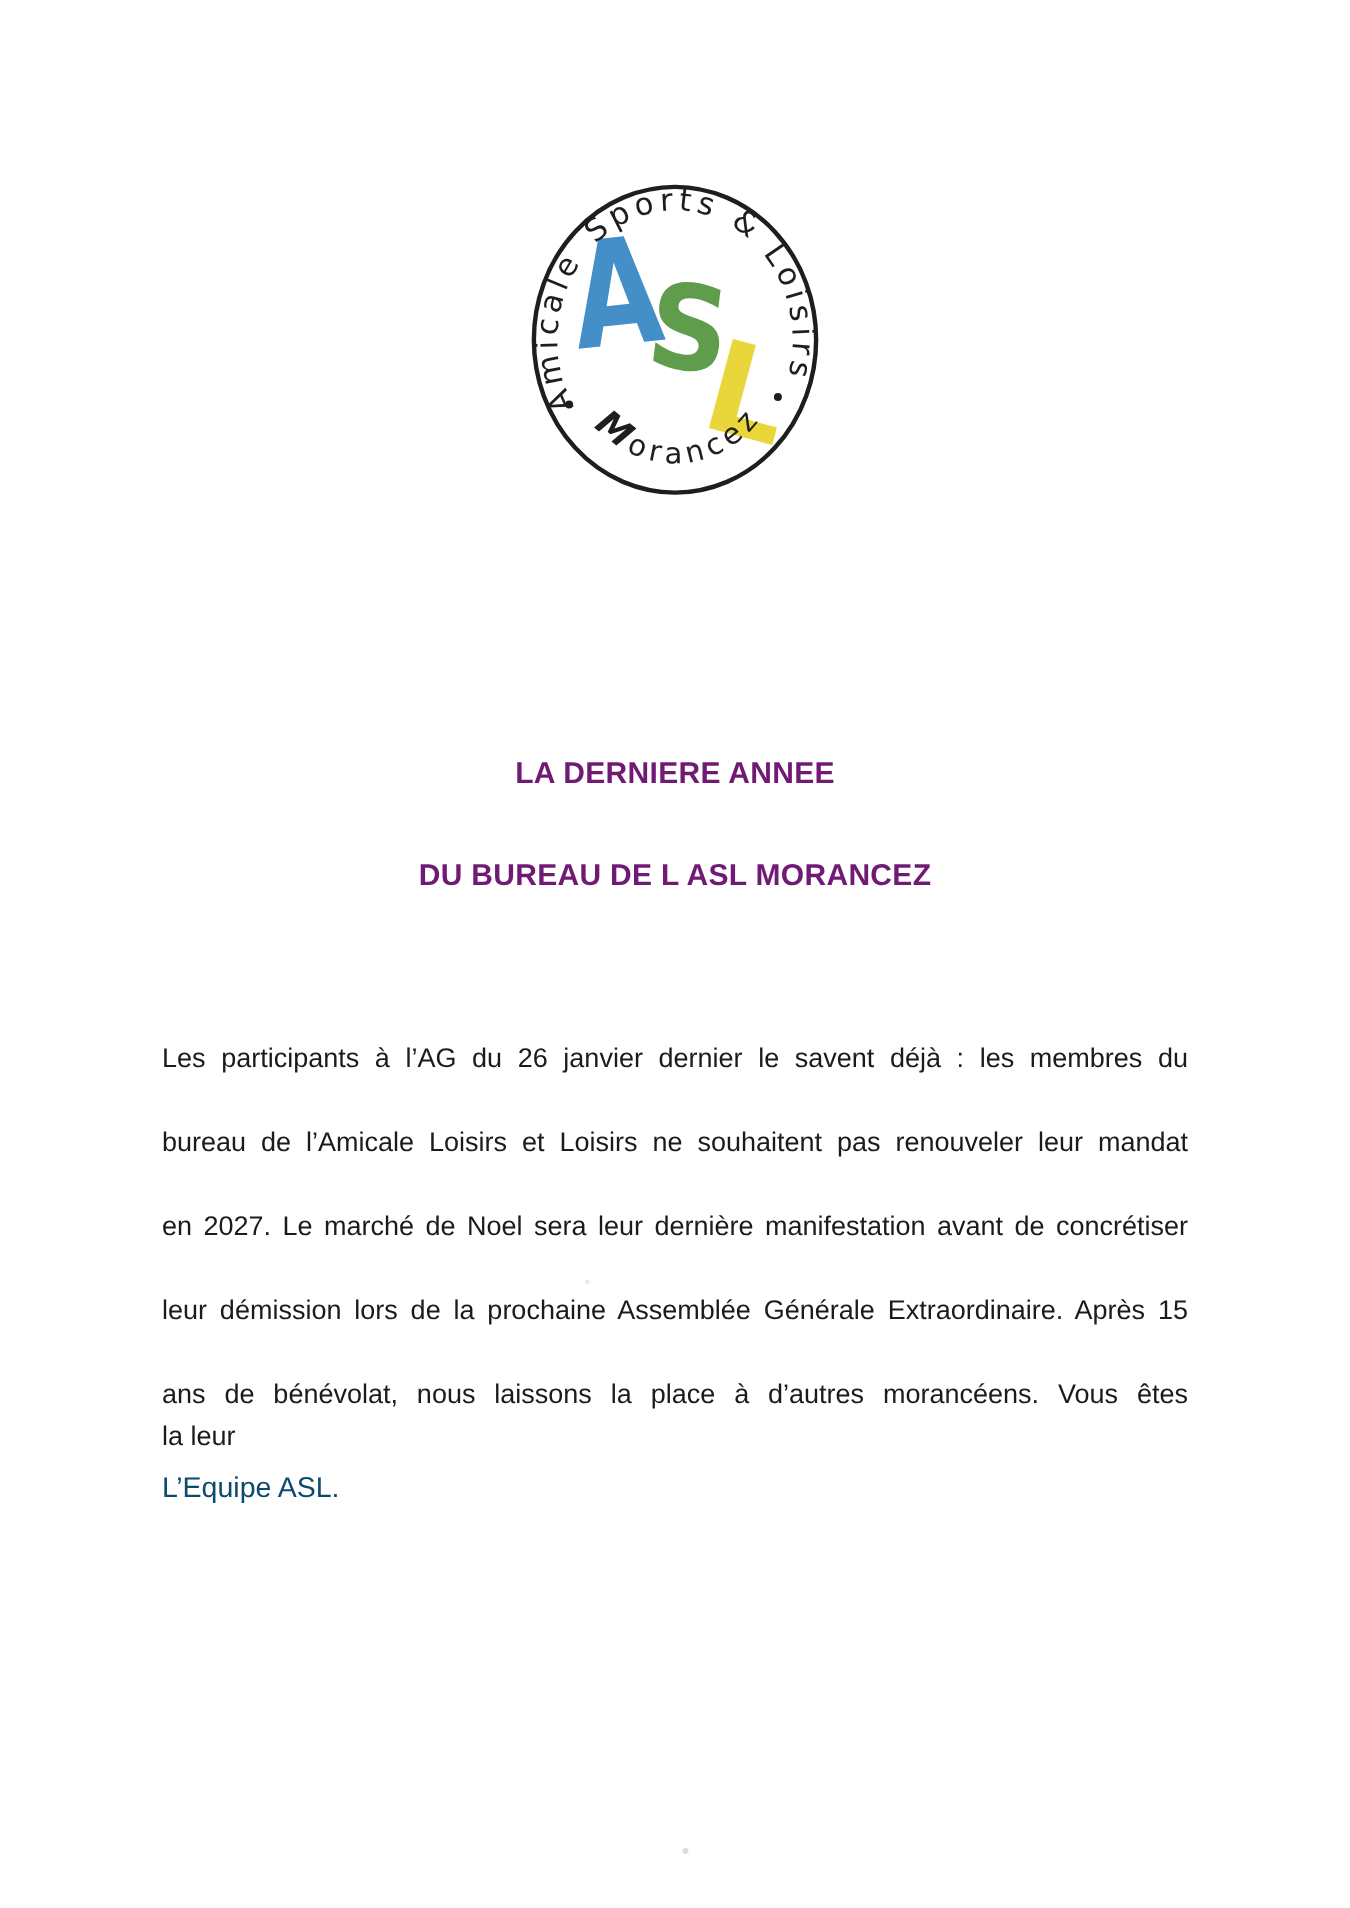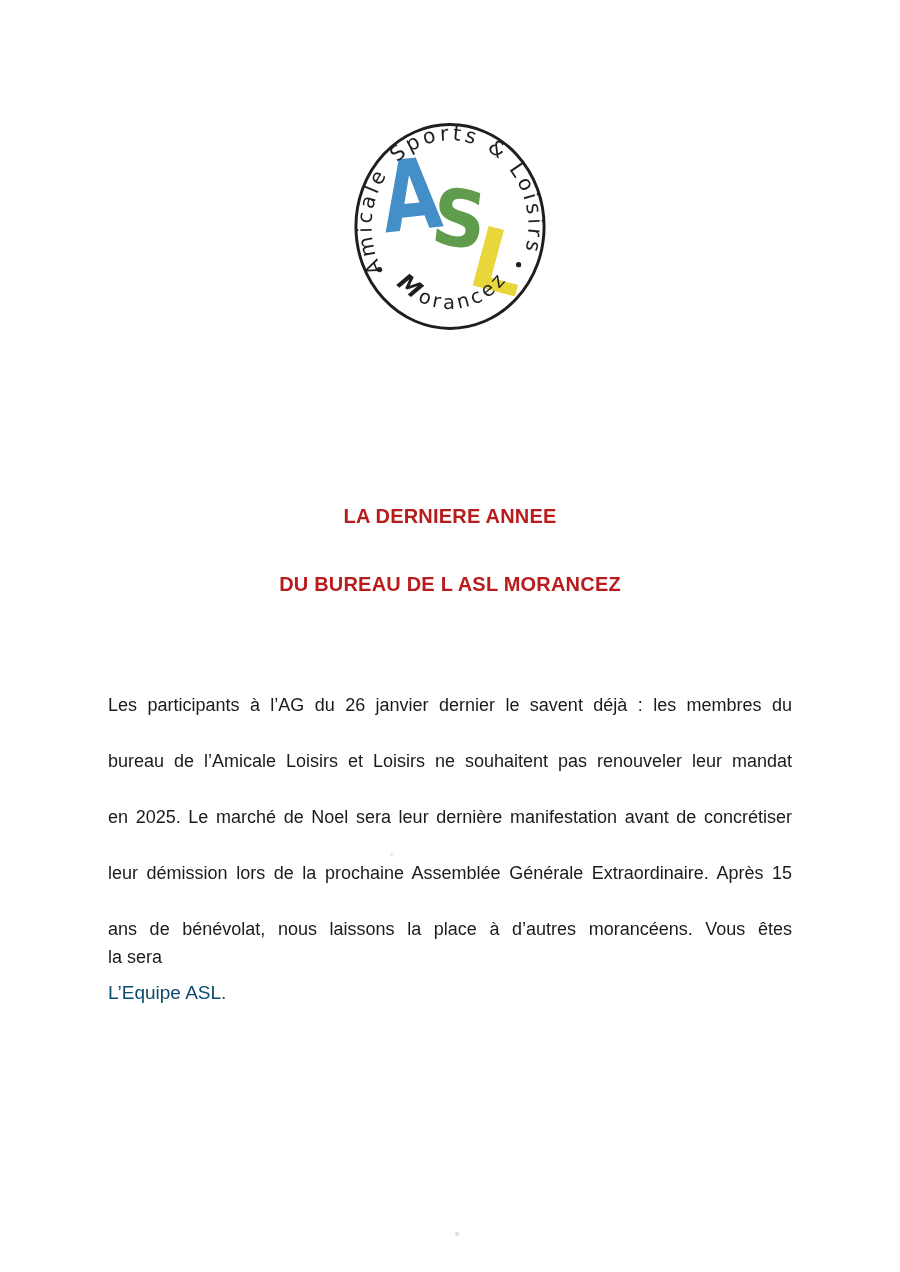--- a/index.html
+++ b/index.html
@@ -26,21 +26,21 @@
     font-weight: bold;
     text-anchor: middle;
   }
 
   
   .title-line {
     position: absolute; left: 0; width: 900px;
     text-align: center;
     font-weight: bold;
     font-size: 20px;
-    color: #b91c1c;
+    color: #701a75;
     letter-spacing: 0.2px;
   }
   .title-1 { top: 505px; }
   .title-2 { top: 573px; }
 
   
   .paragraph {
     position: absolute; left: 108px; top: 663px; width: 684px;
     font-size: 18px; line-height: 28px;
     color: #1b1b1b;
@@ -92,24 +92,24 @@
       <circle cx="170" cy="146" r="2.7" fill="#1e1e1e"></circle>
     </svg>
   </div>
 
   <div class="title-line title-1">LA DERNIERE ANNEE</div>
   <div class="title-line title-2">DU BUREAU DE L ASL MORANCEZ</div>
 
   <div class="paragraph">
     <div class="jline">Les participants à l’AG du 26 janvier dernier le savent déjà : les membres du</div>
     <div class="jline">bureau de l’Amicale Loisirs et Loisirs ne souhaitent pas renouveler leur mandat</div>
-    <div class="jline">en 2025. Le marché de Noel sera leur dernière manifestation avant de concrétiser</div>
+    <div class="jline">en 2027. Le marché de Noel sera leur dernière manifestation avant de concrétiser</div>
     <div class="jline">leur démission lors de la prochaine Assemblée Générale Extraordinaire. Après 15</div>
     <div class="jline">ans de bénévolat, nous laissons la place à d’autres morancéens. Vous êtes</div>
-    <div class="lastline">la sera</div>
+    <div class="lastline">la leur</div>
   </div>
 
   <div class="signature">L’Equipe ASL.</div>
 
   <div class="artifact artifact-1"></div>
   <div class="artifact artifact-2"></div>
 
 </div>
 
 </body></html>

